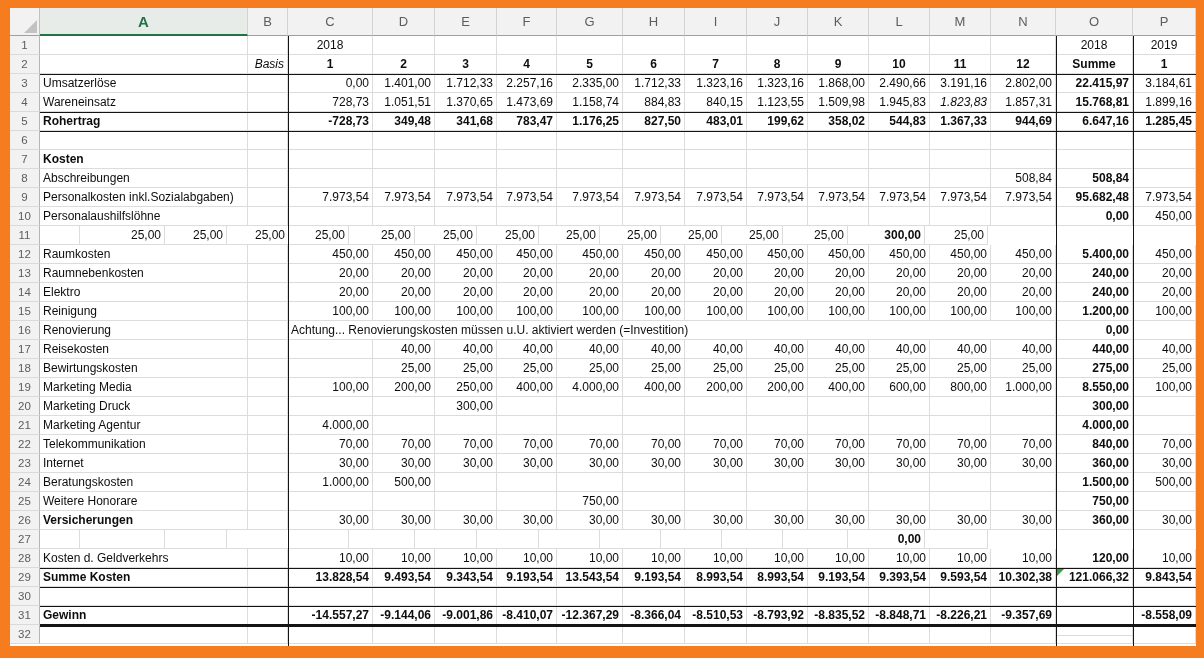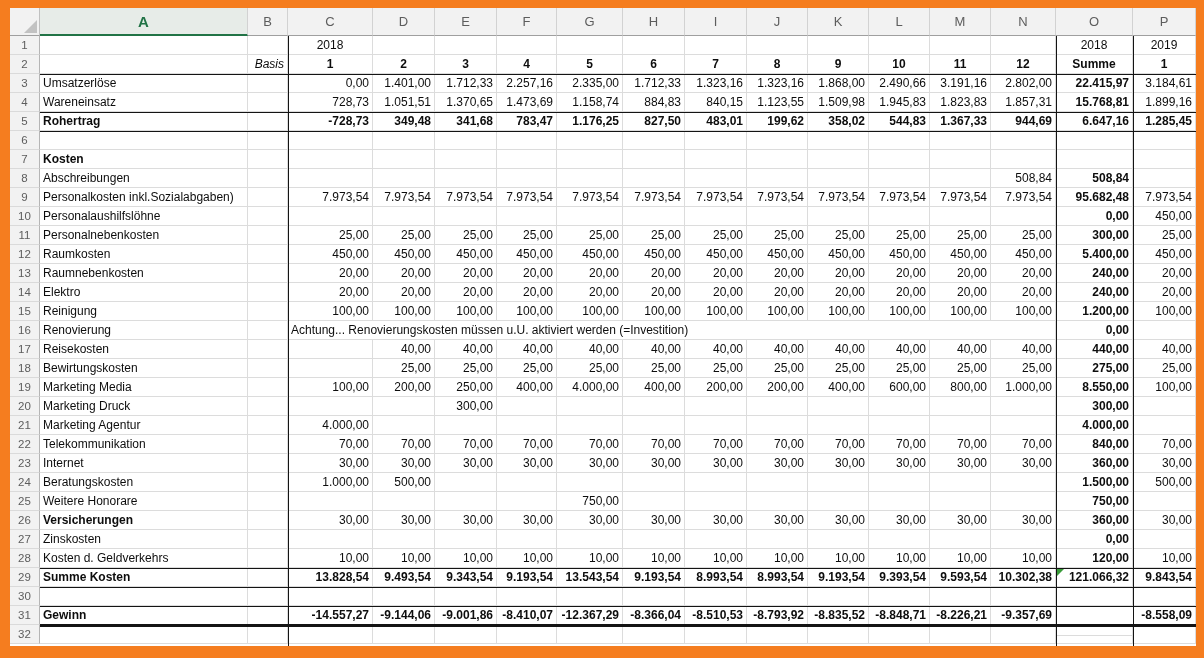--- a/index.html
+++ b/index.html
@@ -123,21 +123,21 @@
         <div class="cell num" style="width: 85px; flex: 0 0 85px;">728,73</div>
         <div class="cell num" style="width: 62px; flex: 0 0 62px;">1.051,51</div>
         <div class="cell num" style="width: 62px; flex: 0 0 62px;">1.370,65</div>
         <div class="cell num" style="width: 60px; flex: 0 0 60px;">1.473,69</div>
         <div class="cell num" style="width: 66px; flex: 0 0 66px;">1.158,74</div>
         <div class="cell num" style="width: 62px; flex: 0 0 62px;">884,83</div>
         <div class="cell num" style="width: 62px; flex: 0 0 62px;">840,15</div>
         <div class="cell num" style="width: 61px; flex: 0 0 61px;">1.123,55</div>
         <div class="cell num" style="width: 61px; flex: 0 0 61px;">1.509,98</div>
         <div class="cell num" style="width: 61px; flex: 0 0 61px;">1.945,83</div>
-        <div class="cell num" style="width: 61px; flex: 0 0 61px;">1.823,83</div>
+        <div class="cell num" style="width: 61px; flex: 0 0 61px; font-style: italic;">1.823,83</div>
         <div class="cell num" style="width: 65px; flex: 0 0 65px; text-align: right;">1.857,31</div>
         <div class="cell num bold" style="width: 77px; flex: 0 0 77px;">15.768,81</div>
         <div class="cell num" style="width: 63px; flex: 0 0 63px;">1.899,16</div>
       </div>
       <div class="row">
         <div class="rowhdr">5</div>
         <div class="cell left labelcell bold" style="width: 208px; flex: 0 0 208px;">Rohertrag</div>
         <div class="cell" style="width: 40px; flex: 0 0 40px;"></div>
         <div class="cell num bold" style="width: 85px; flex: 0 0 85px;">-728,73</div>
         <div class="cell num bold" style="width: 62px; flex: 0 0 62px;">349,48</div>
@@ -244,21 +244,20 @@
         <div class="cell num" style="width: 61px; flex: 0 0 61px;"></div>
         <div class="cell num" style="width: 61px; flex: 0 0 61px;"></div>
         <div class="cell num" style="width: 61px; flex: 0 0 61px;"></div>
         <div class="cell num" style="width: 61px; flex: 0 0 61px;"></div>
         <div class="cell num" style="width: 65px; flex: 0 0 65px;"></div>
         <div class="cell num bold" style="width: 77px; flex: 0 0 77px;">0,00</div>
         <div class="cell num" style="width: 63px; flex: 0 0 63px;">450,00</div>
       </div>
       <div class="row">
         <div class="rowhdr">11</div>
-        <div class="cell left labelcell" style="width: 208px; flex: 0 0 208px;">Personalnebenkosten</div>
         <div class="cell" style="width: 40px; flex: 0 0 40px;"></div>
         <div class="cell num" style="width: 85px; flex: 0 0 85px;">25,00</div>
         <div class="cell num" style="width: 62px; flex: 0 0 62px;">25,00</div>
         <div class="cell num" style="width: 62px; flex: 0 0 62px;">25,00</div>
         <div class="cell num" style="width: 60px; flex: 0 0 60px;">25,00</div>
         <div class="cell num" style="width: 66px; flex: 0 0 66px;">25,00</div>
         <div class="cell num" style="width: 62px; flex: 0 0 62px;">25,00</div>
         <div class="cell num" style="width: 62px; flex: 0 0 62px;">25,00</div>
         <div class="cell num" style="width: 61px; flex: 0 0 61px;">25,00</div>
         <div class="cell num" style="width: 61px; flex: 0 0 61px;">25,00</div>
@@ -537,21 +536,20 @@
         <div class="cell num" style="width: 61px; flex: 0 0 61px;">30,00</div>
         <div class="cell num" style="width: 61px; flex: 0 0 61px;">30,00</div>
         <div class="cell num" style="width: 61px; flex: 0 0 61px;">30,00</div>
         <div class="cell num" style="width: 61px; flex: 0 0 61px;">30,00</div>
         <div class="cell num" style="width: 65px; flex: 0 0 65px;">30,00</div>
         <div class="cell num bold" style="width: 77px; flex: 0 0 77px;">360,00</div>
         <div class="cell num" style="width: 63px; flex: 0 0 63px;">30,00</div>
       </div>
       <div class="row">
         <div class="rowhdr">27</div>
-        <div class="cell left labelcell" style="width: 208px; flex: 0 0 208px;">Zinskosten</div>
         <div class="cell" style="width: 40px; flex: 0 0 40px;"></div>
         <div class="cell num" style="width: 85px; flex: 0 0 85px;"></div>
         <div class="cell num" style="width: 62px; flex: 0 0 62px;"></div>
         <div class="cell num" style="width: 62px; flex: 0 0 62px;"></div>
         <div class="cell num" style="width: 60px; flex: 0 0 60px;"></div>
         <div class="cell num" style="width: 66px; flex: 0 0 66px;"></div>
         <div class="cell num" style="width: 62px; flex: 0 0 62px;"></div>
         <div class="cell num" style="width: 62px; flex: 0 0 62px;"></div>
         <div class="cell num" style="width: 61px; flex: 0 0 61px;"></div>
         <div class="cell num" style="width: 61px; flex: 0 0 61px;"></div>

